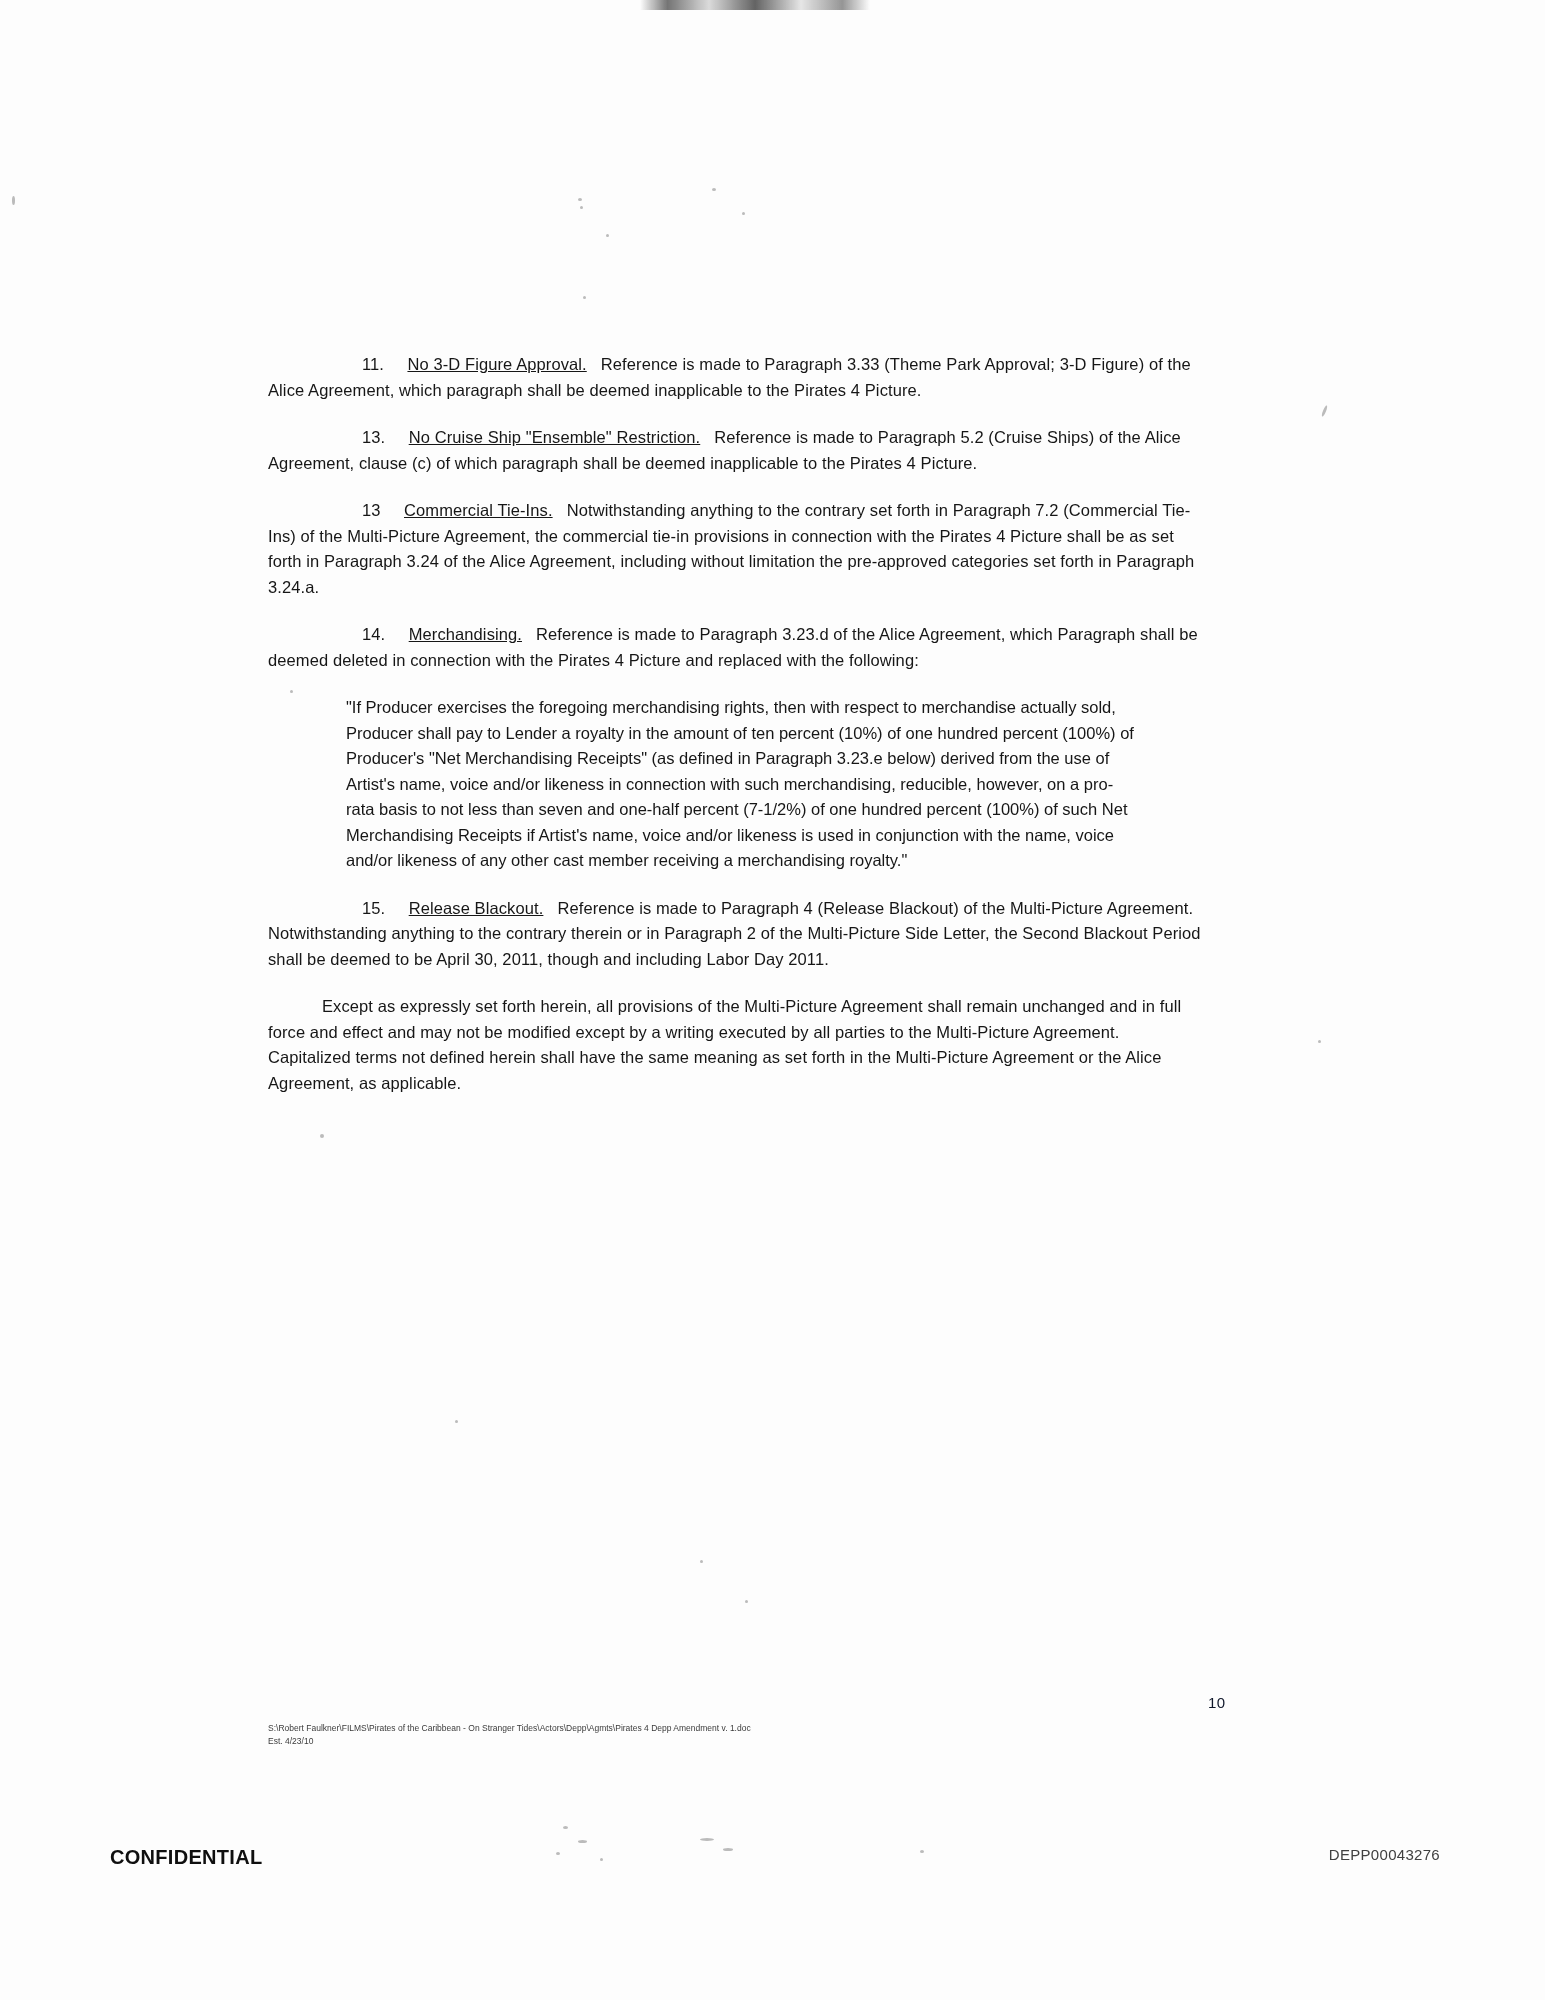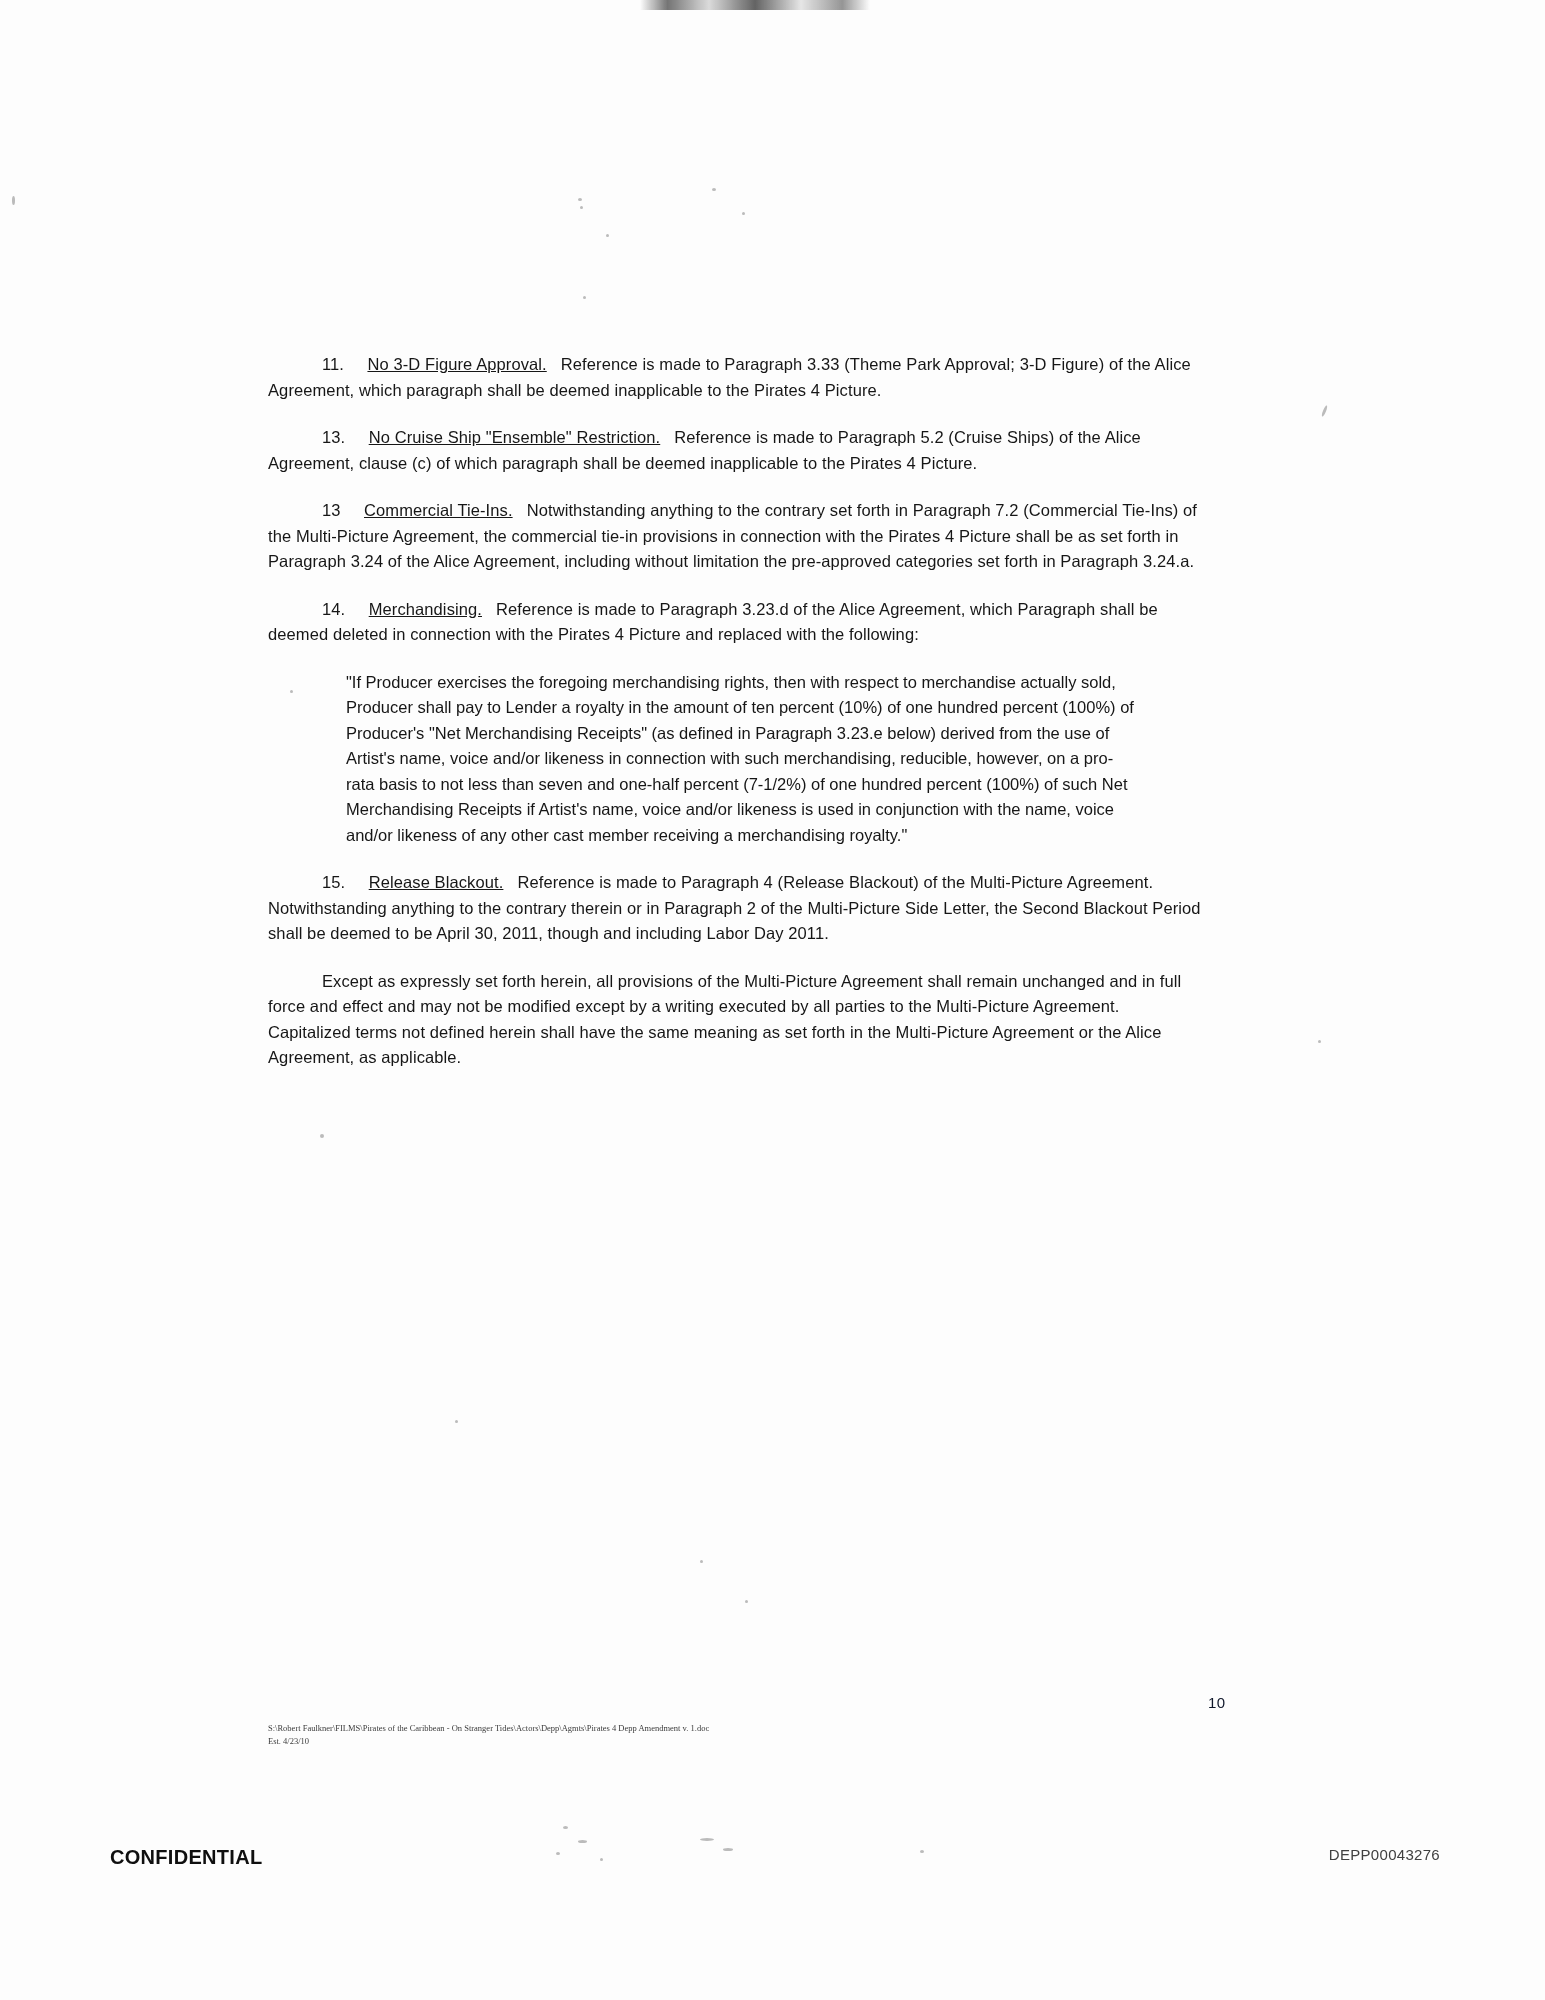--- a/index.html
+++ b/index.html
@@ -58,20 +58,21 @@
     margin: 0 0 22px 0;
     color: #161616;
     text-align: left;
     font-family: "Liberation Sans", sans-serif;
   }
   .para.indent {
     text-indent: 54px;
   }
   .num {
     display: inline;
+    margin-left: 40px;
   }
   .u {
     text-decoration: underline;
   }
   .quote-block {
     margin: 0 0 22px 0;
     padding-left: 78px;
     width: 790px;
   }
   .quote-block p {
@@ -91,21 +92,21 @@
   }
 
   .filepath {
     position: absolute;
     left: 268px;
     top: 1722px;
     width: 760px;
     font-size: 8.5px;
     line-height: 12.5px;
     color: #2b2b2b;
-    font-family: Liberation Serif, serif;
+    font-family: Liberation Sans, sans-serif;
     transform: scaleY(1.02);
     opacity: .92;
   }
 
   .confidential {
     position: absolute;
     left: 110px;
     top: 1846px;
     font-size: 20px;
     font-weight: bold;

